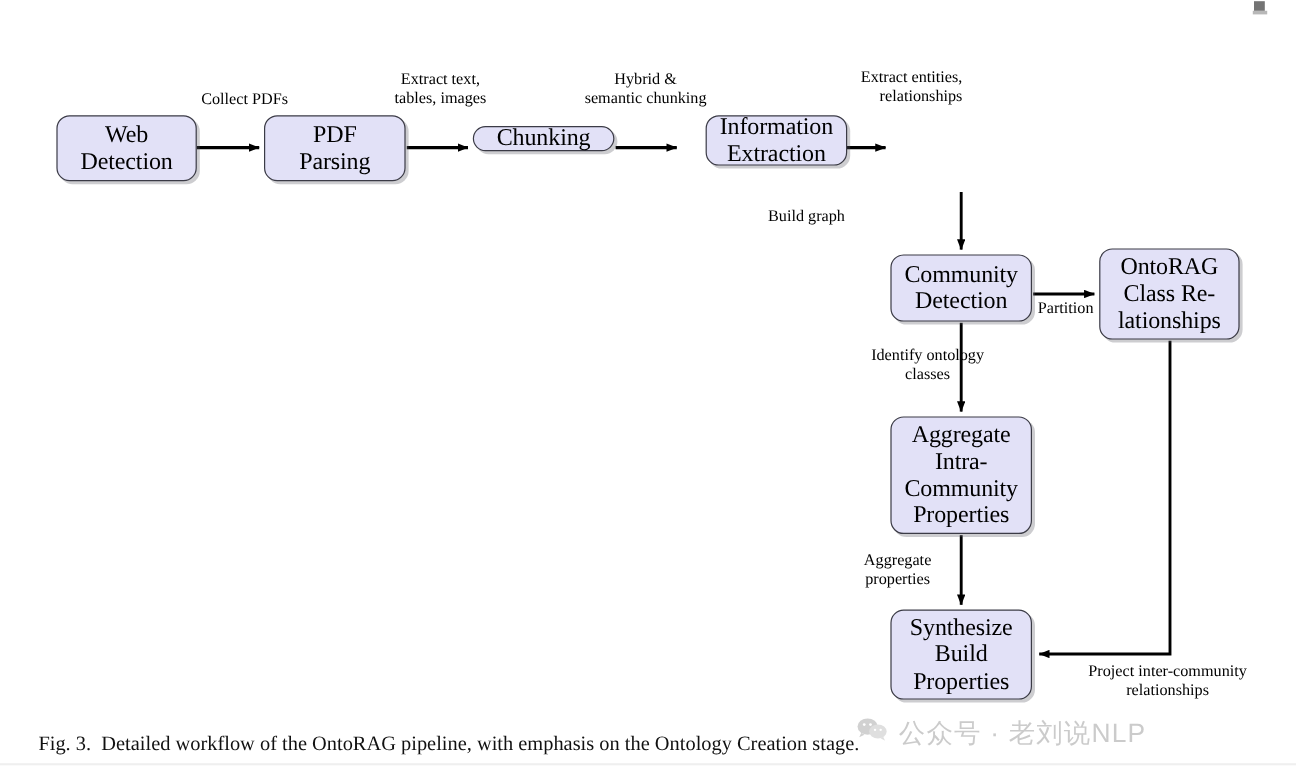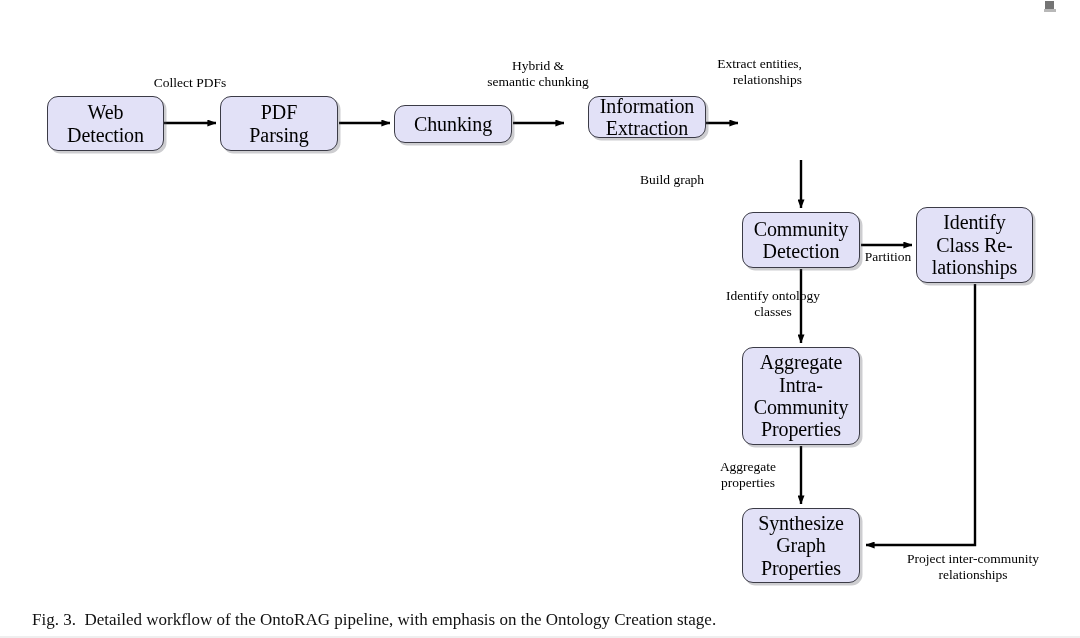--- a/index.html
+++ b/index.html
@@ -155,44 +155,46 @@
 
     <path d="M 975 284 L 975 545 L 866 545" fill="none" stroke="#000000" stroke-width="2.4" marker-end="url(#arrowhead)"></path>
   </svg>
 
   <div class="node" style="left:47px; top:96px; width:117px; height:55px;">Web
 Detection</div>
 
   <div class="node" style="left:220px; top:96px; width:118px; height:55px;">PDF
 Parsing</div>
 
-  <div class="node" style="left:394px; top:105px; width:118px; height:38px;">Chunking</div>
+  <div class="node" style="left:394px; top:105px; width:118px; height:21px;">Chunking</div>
 
   <div class="node" style="left:568px; top:96px; width:118px; height:42px;margin-left:20px;">Information
 Extraction</div>
 
 
   <div class="node" style="left:742px; top:212px; width:118px; height:56px;">Community
 Detection</div>
 
-  <div class="node" style="left:916px; top:207px; width:117px; height:76px;">Identify
+  <div class="node" style="left:916px; top:207px; width:117px; height:76px;">OntoRAG
 Class Re-
 lationships</div>
 
   <div class="node" style="left:742px; top:347px; width:118px; height:98px;">Aggregate
 Intra-
 Community
 Properties</div>
 
   <div class="node" style="left:742px; top:508px; width:118px; height:75px;">Synthesize
-Graph
+Build
 Properties</div>
 
-  <div class="edge-label lbl-center" style="left:140px; top:75px; width:100px;">Collect PDFs</div>
-
+  <div class="edge-label lbl-center" style="left:140px; top:75px; width:100px;text-align:right;">Collect PDFs</div>
+
+  <div class="edge-label lbl-center" style="left:305px; top:58px; width:124px;">Extract text,
+tables, images</div>
 
   <div class="edge-label lbl-center" style="left:463px; top:58px; width:150px;">Hybrid &amp;
 semantic chunking</div>
 
   <div class="edge-label lbl-center" style="left:650px; top:56px; width:152px;text-align:right;">Extract entities,
 relationships</div>
 
   <div class="edge-label lbl-right" style="left:640px; top:172px; width:152px;">Build graph</div>
 
   <div class="edge-label lbl-center" style="left:858px; top:249px; width:60px;">Partition</div>
@@ -201,18 +203,33 @@
 classes</div>
 
   <div class="edge-label lbl-center" style="left:700px; top:459px; width:96px;">Aggregate
 properties</div>
 
   <div class="edge-label lbl-center" style="left:900px; top:551px; width:146px;">Project inter-community
 relationships</div>
 
   <div id="caption">Fig. 3.  Detailed workflow of the OntoRAG pipeline, with emphasis on the Ontology Creation stage.</div>
 
+  <div id="watermark">
+    <span class="wm-icon">
+      <svg width="26" height="20" viewBox="0 0 26 20" xmlns="http://www.w3.org/2000/svg">
+        <ellipse cx="9" cy="7.5" rx="8.4" ry="6.8" fill="#cfcfcf"></ellipse>
+        <path d="M 3.8 12.6 L 2.0 16.4 L 6.4 14.2 Z" fill="#cfcfcf"></path>
+        <circle cx="6.2" cy="5.8" r="1.15" fill="#ffffff"></circle>
+        <circle cx="11.4" cy="5.8" r="1.15" fill="#ffffff"></circle>
+        <ellipse cx="17.6" cy="11.6" rx="7.3" ry="5.9" fill="#dedede"></ellipse>
+        <path d="M 22.0 15.9 L 23.6 19.2 L 19.8 17.2 Z" fill="#dedede"></path>
+        <circle cx="15.2" cy="10.2" r="1.0" fill="#ffffff"></circle>
+        <circle cx="19.9" cy="10.2" r="1.0" fill="#ffffff"></circle>
+      </svg>
+    </span>
+    <span class="wm-text">公众号 · 老刘说NLP</span>
+  </div>
 
   <div id="corner-mark"></div>
   <div id="corner-mark-2"></div>
   <div id="bottom-rule"></div>
 
 </div>
 
 </body></html>

